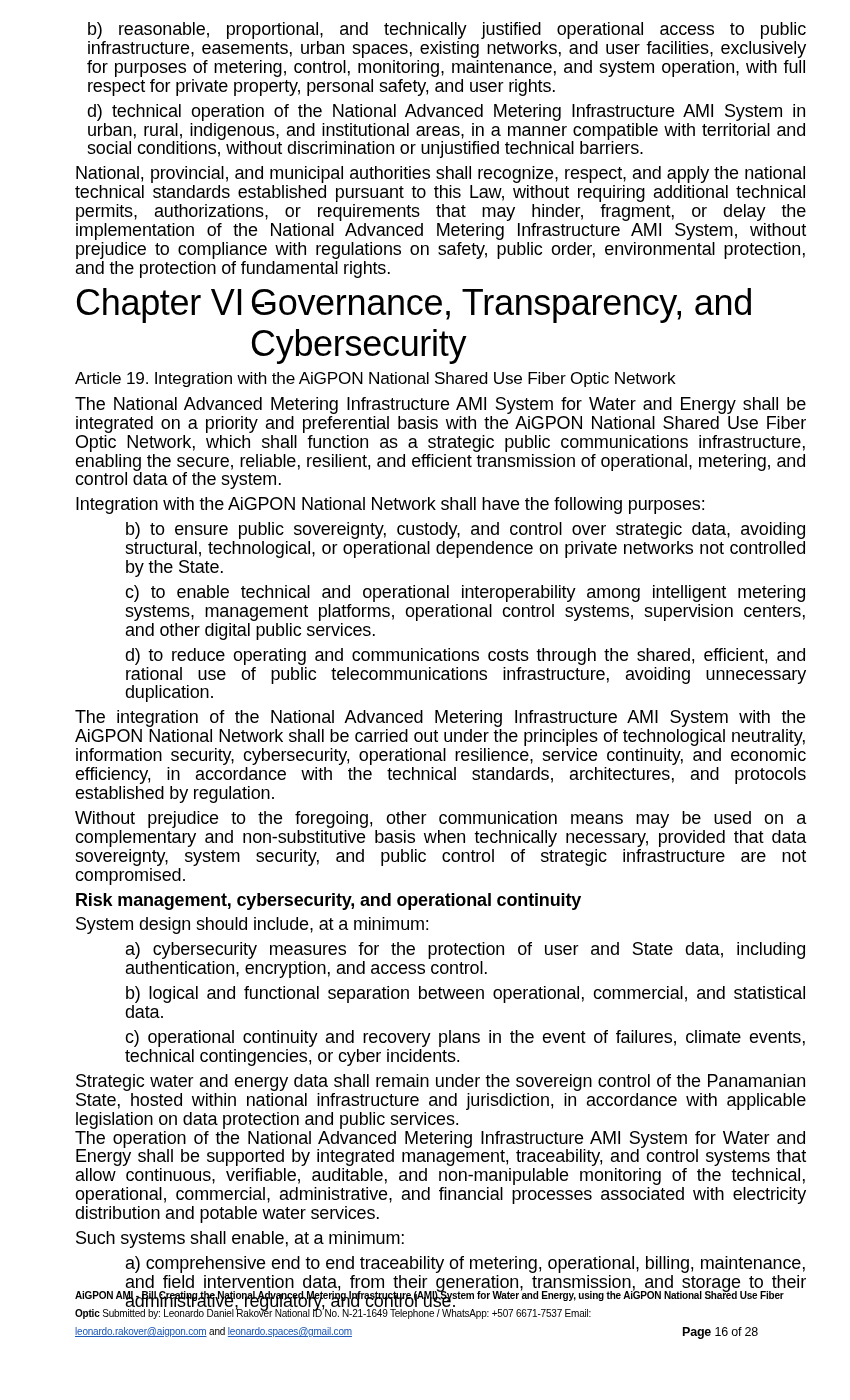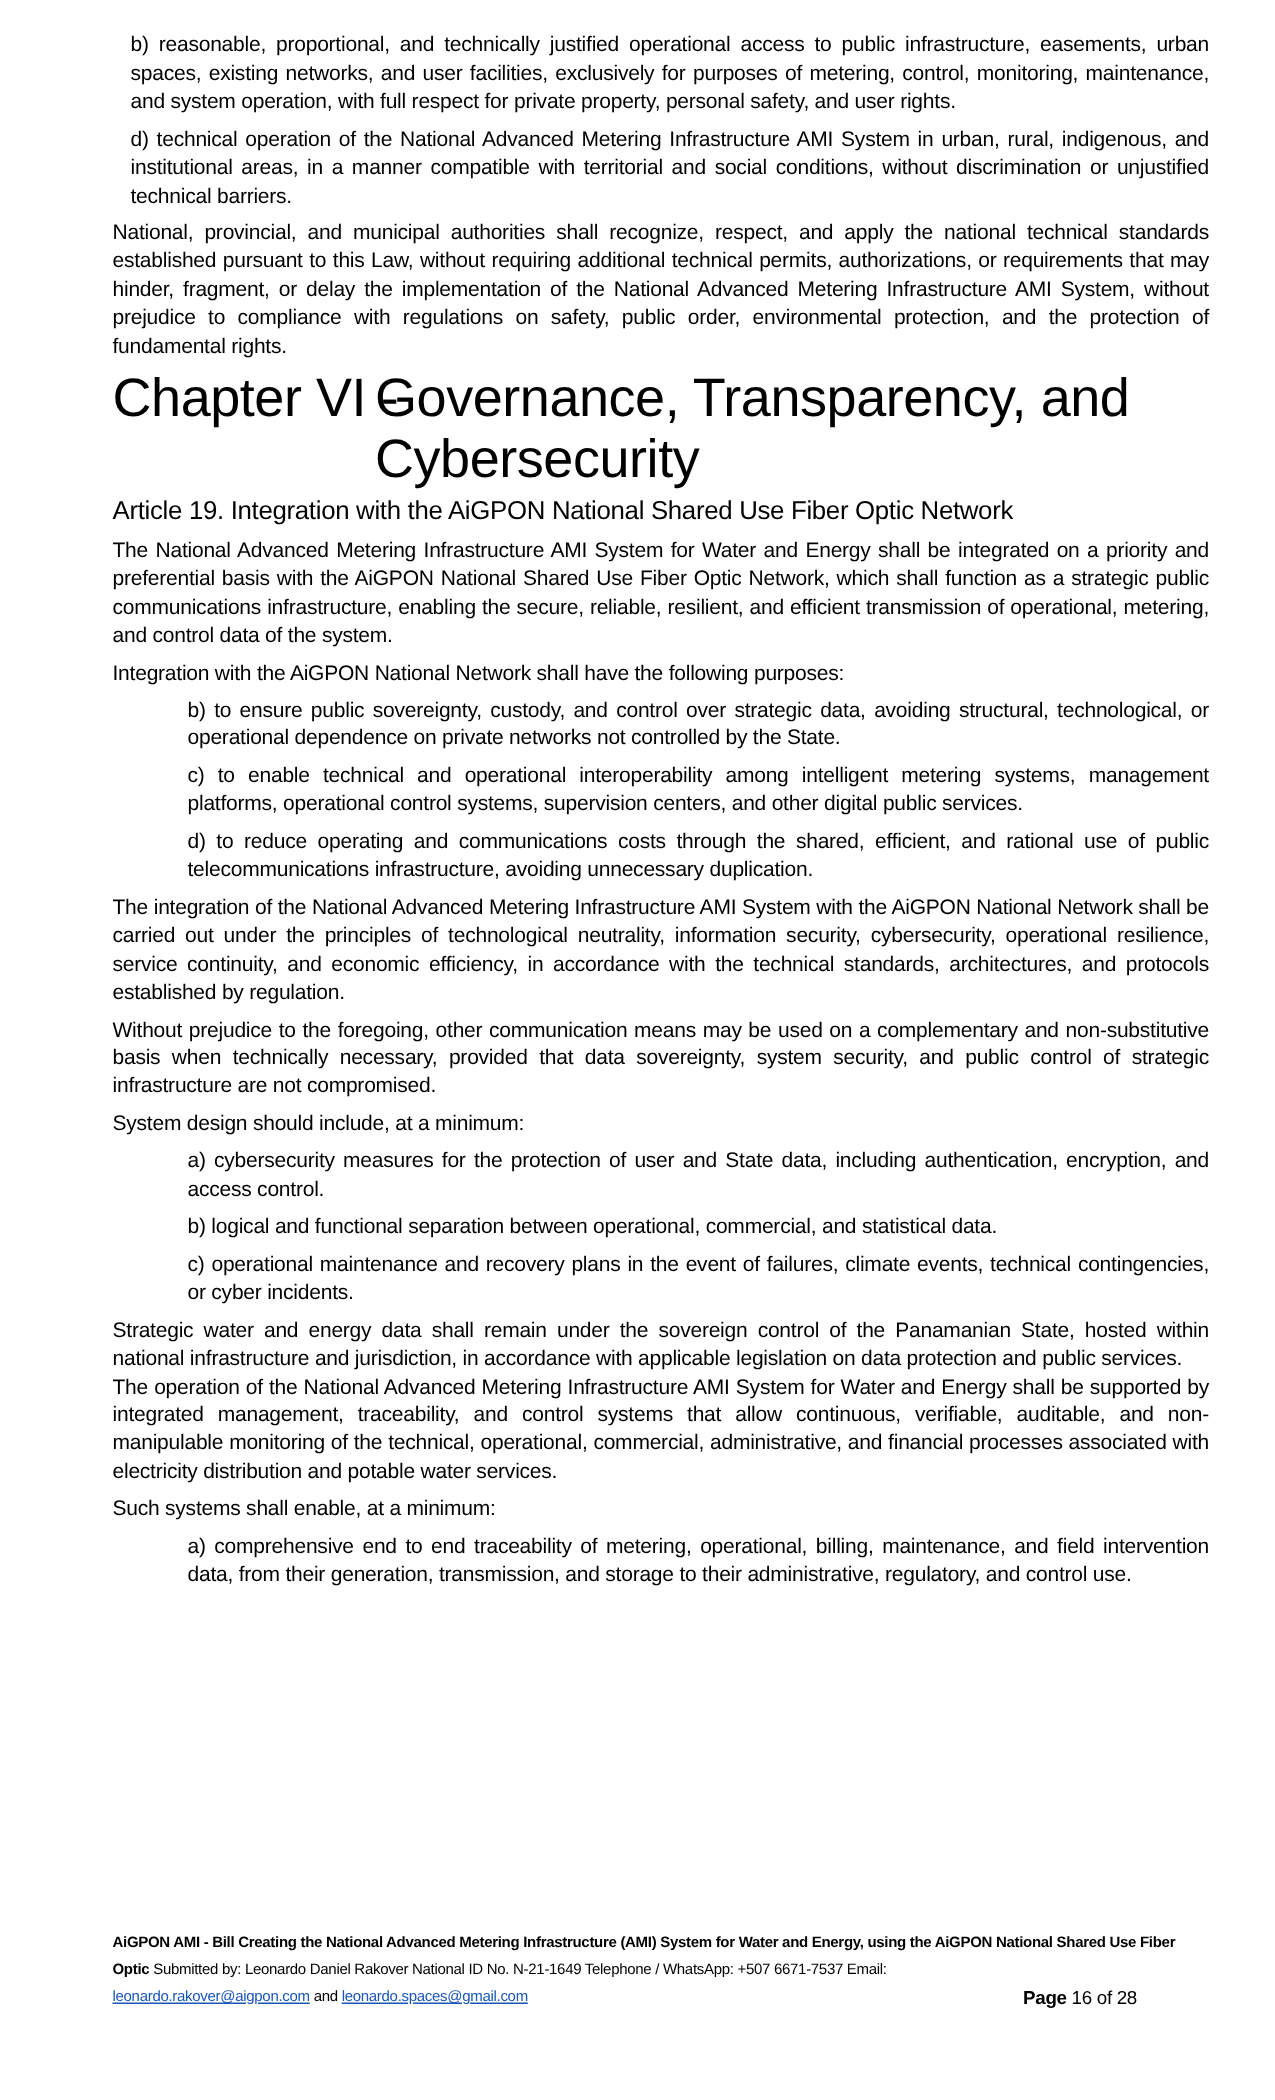--- a/index.html
+++ b/index.html
@@ -1,19 +1,19 @@
 <!DOCTYPE html>
 <html><head>
 <meta charset="utf-8">
 <style>
   html, body { margin: 0; padding: 0; background: #ffffff; }
   body { width: 850px; height: 1400px; position: relative; overflow: hidden;
          font-family: "Liberation Sans", sans-serif; color: #000; }
   .page { position: absolute; left: 75px; top: 0; width: 731px; }
-  p { margin: 0; font-size: 14px; line-height: 18.9px; text-align: justify;
+  p { margin: 0; font-size: 18px; line-height: 18.9px; text-align: justify;
       letter-spacing: -0.15px; }
   .sub { padding-left: 12px; }
   .ind { padding-left: 50px; }
   .gap { margin-top: 6px; }
   .chapter { position: relative; font-size: 36px; line-height: 41px; margin-top: 4px;
              letter-spacing: -0.3px; }
   .chapter .num { position: absolute; left: 0; top: 0; }
   .chapter .title { margin-left: 175px; display: block; }
   .article { font-size: 17.2px; line-height: 24px; margin-top: 2px; margin-bottom: 5px;
              letter-spacing: -0.2px; }
@@ -37,24 +37,25 @@
   </div>
 
   <div class="article">Article 19. Integration with the AiGPON National Shared Use Fiber Optic Network</div>
   <p>The National Advanced Metering Infrastructure AMI System for Water and Energy shall be integrated on a priority and preferential basis with the AiGPON National Shared Use Fiber Optic Network, which shall function as a strategic public communications infrastructure, enabling the secure, reliable, resilient, and efficient transmission of operational, metering, and control data of the system.</p>
   <p class="gap">Integration with the AiGPON National Network shall have the following purposes:</p>
   <p class="ind gap">b) to ensure public sovereignty, custody, and control over strategic data, avoiding structural, technological, or operational dependence on private networks not controlled by the State.</p>
   <p class="ind gap">c) to enable technical and operational interoperability among intelligent metering systems, management platforms, operational control systems, supervision centers, and other digital public services.</p>
   <p class="ind gap">d) to reduce operating and communications costs through the shared, efficient, and rational use of public telecommunications infrastructure, avoiding unnecessary duplication.</p>
   <p class="gap">The integration of the National Advanced Metering Infrastructure AMI System with the AiGPON National Network shall be carried out under the principles of technological neutrality, information security, cybersecurity, operational resilience, service continuity, and economic efficiency, in accordance with the technical standards, architectures, and protocols established by regulation.</p>
   <p class="gap">Without prejudice to the foregoing, other communication means may be used on a complementary and non-substitutive basis when technically necessary, provided that data sovereignty, system security, and public control of strategic infrastructure are not compromised.</p>
+  <p class="gap bold">Risk management, cybersecurity, and operational continuity</p>
   <p class="gap">System design should include, at a minimum:</p>
   <p class="ind gap">a) cybersecurity measures for the protection of user and State data, including authentication, encryption, and access control.</p>
   <p class="ind gap">b) logical and functional separation between operational, commercial, and statistical data.</p>
-  <p class="ind gap">c) operational maintenance and recovery plans in the event of failures, climate events, technical contingencies, or cyber incidents.</p>
+  <p class="ind gap">c) operational continuity and recovery plans in the event of failures, climate events, technical contingencies, or cyber incidents.</p>
   <p class="gap">Strategic water and energy data shall remain under the sovereign control of the Panamanian State, hosted within national infrastructure and jurisdiction, in accordance with applicable legislation on data protection and public services.</p>
 
   <p>The operation of the National Advanced Metering Infrastructure AMI System for Water and Energy shall be supported by integrated management, traceability, and control systems that allow continuous, verifiable, auditable, and non-manipulable monitoring of the technical, operational, commercial, administrative, and financial processes associated with electricity distribution and potable water services.</p>
   <p class="gap">Such systems shall enable, at a minimum:</p>
   <p class="ind gap">a) comprehensive end to end traceability of metering, operational, billing, maintenance, and field intervention data, from their generation, transmission, and storage to their administrative, regulatory, and control use.</p>
 </div>
 
 <div class="footer">
   <span class="bold">AiGPON AMI - Bill Creating the National Advanced Metering Infrastructure (AMI) System for Water and Energy, using the AiGPON National Shared Use Fiber Optic</span>
   <span>Submitted by: Leonardo Daniel Rakover National ID No. N-21-1649 Telephone / WhatsApp: +507 6671-7537 Email:</span><br>

